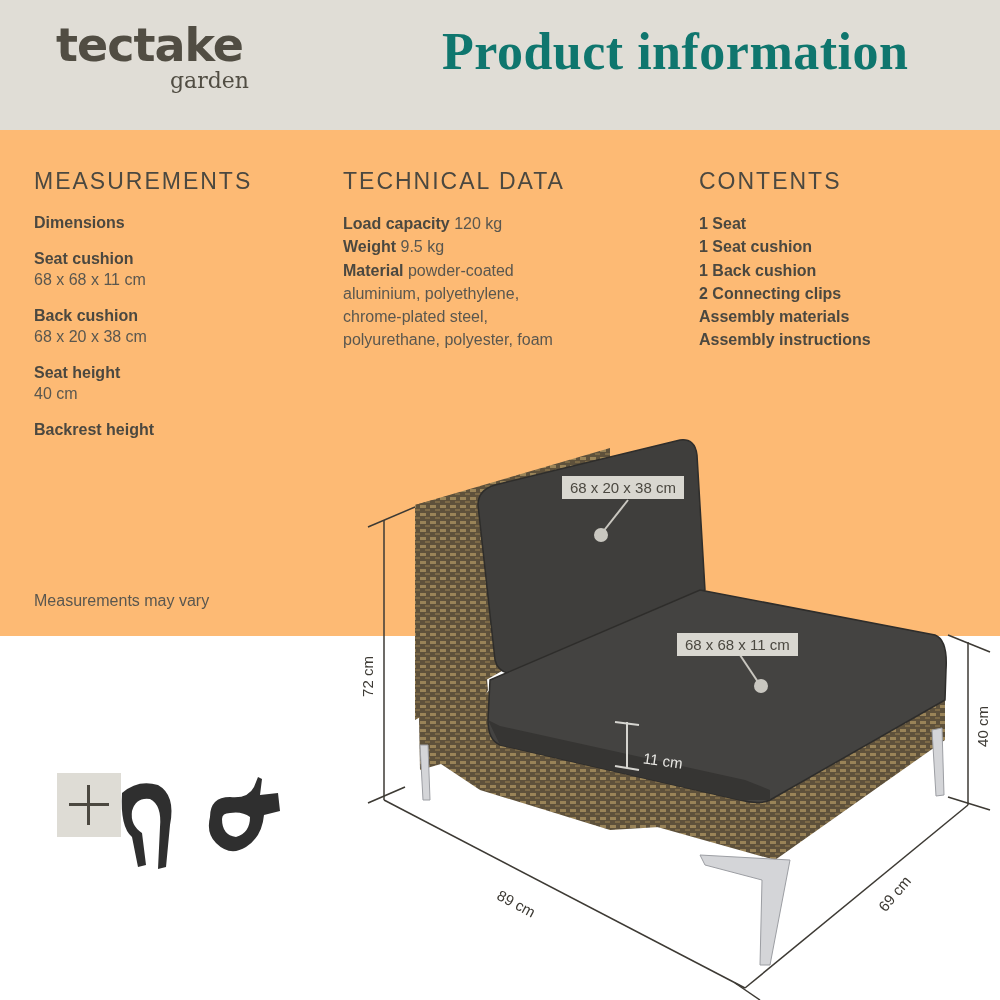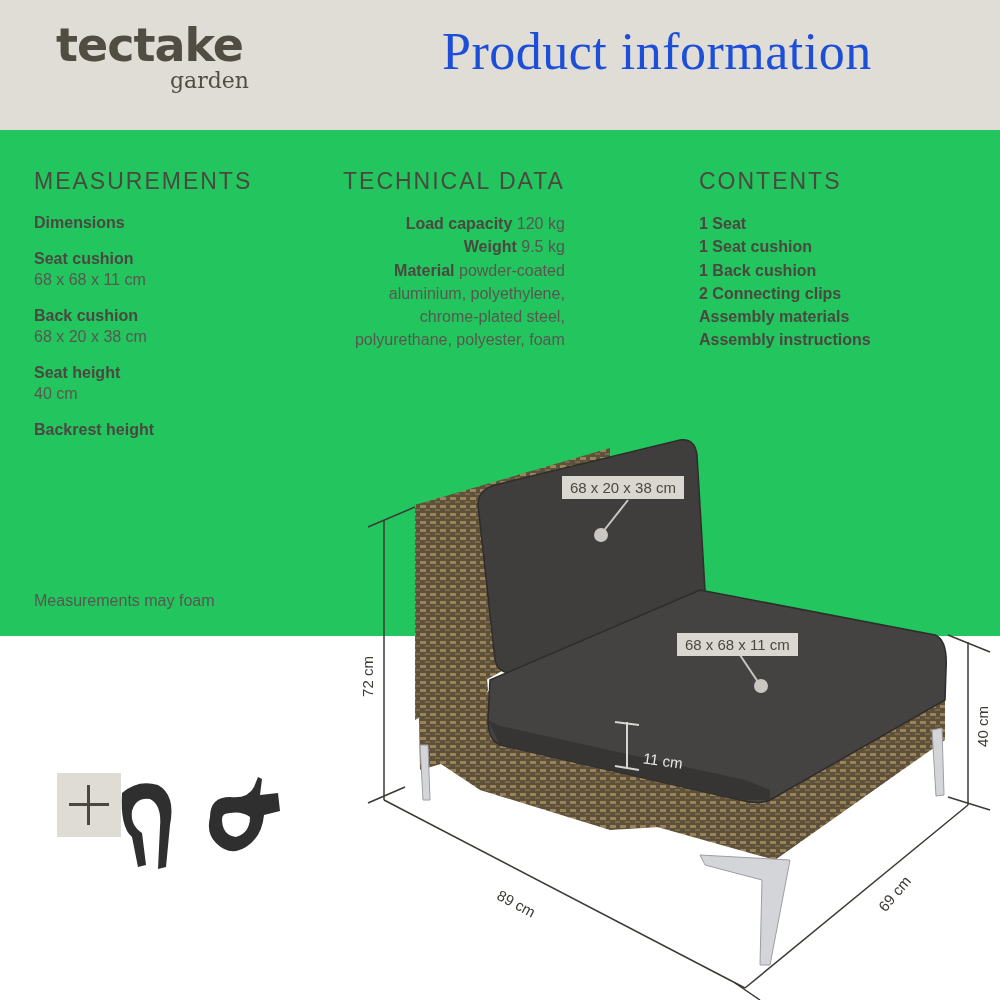--- a/index.html
+++ b/index.html
@@ -2,26 +2,26 @@
 <html><head>
 <meta charset="utf-8">
 <style>
   * { box-sizing: border-box; margin: 0; padding: 0; }
   html, body { width: 1000px; height: 1000px; overflow: hidden; background: #ffffff; }
   body { position: relative; font-family: "Liberation Sans", "DejaVu Sans", sans-serif; color: #4b4840; }
 
   .header { position: absolute; left: 0; top: 0; width: 1000px; height: 156px; background: #e0ddd6; }
   .logo-main { position: absolute; left: 56px; top: 18px; font-family: "DejaVu Sans", sans-serif; font-weight: bold; font-size: 46px; letter-spacing: -1px; color: #514d43; }
   .logo-sub { position: absolute; left: 170px; top: 68px; font-family: "DejaVu Serif", serif; font-size: 22px; color: #514d43; }
-  .title { position: absolute; left: 442px; top: 22px; font-family: "Liberation Serif", "DejaVu Serif", serif; font-size: 52px; color: #1d4ed8; letter-spacing: 0.5px; }
+  .title { position: absolute; left: 442px; top: 22px; font-family: "Liberation Serif", "DejaVu Serif", serif; font-size: 52px; color: #0f766e; letter-spacing: 0.5px; font-weight: bold; }
 
-  .info { position: absolute; left: 0; top: 130px; width: 1000px; height: 506px; background: #22c55e; }
+  .info { position: absolute; left: 0; top: 130px; width: 1000px; height: 506px; background: #fdba74; }
   .col { position: absolute; top: 38px; }
   .col.c1 { left: 34px; }
-  .col.c2 { left: 343px; text-align: right; }
+  .col.c2 { left: 343px; }
   .col.c3 { left: 699px; }
   .col-head { font-size: 23px; letter-spacing: 2px; color: #4b4840; font-weight: normal; margin-bottom: 17px; }
   .m-item { margin-bottom: 15px; }
   .m-label { font-size: 16px; font-weight: bold; color: #4b4840; line-height: 21px; }
   .m-value { font-size: 16px; color: #5a574f; line-height: 21px; }
   .t-line { font-size: 16px; line-height: 23.3px; color: #5a574f; }
   .t-line b { color: #4b4840; }
   .c-line { font-size: 16px; line-height: 23.3px; font-weight: bold; color: #4b4840; }
   .note { position: absolute; left: 34px; top: 462px; font-size: 16px; color: #5a574f; }
 
@@ -81,21 +81,21 @@
   <div class="col c3">
     <div class="col-head">CONTENTS</div>
     <div class="c-line">1 Seat</div>
     <div class="c-line">1 Seat cushion</div>
     <div class="c-line">1 Back cushion</div>
     <div class="c-line">2 Connecting clips</div>
     <div class="c-line">Assembly materials</div>
     <div class="c-line">Assembly instructions</div>
   </div>
 
-  <div class="note">Measurements may foam</div>
+  <div class="note">Measurements may vary</div>
 </div>
 
 <svg class="scene" width="1000" height="1000" viewBox="0 0 1000 1000">
   <defs>
     <pattern id="rattan" width="10" height="8" patternUnits="userSpaceOnUse">
       <rect width="10" height="8" fill="#5e513b"></rect>
       <rect x="0" y="1" width="6" height="3" fill="#9a8458"></rect>
       <rect x="5" y="5" width="6" height="2" fill="#7d6a47"></rect>
     </pattern>
   </defs>

